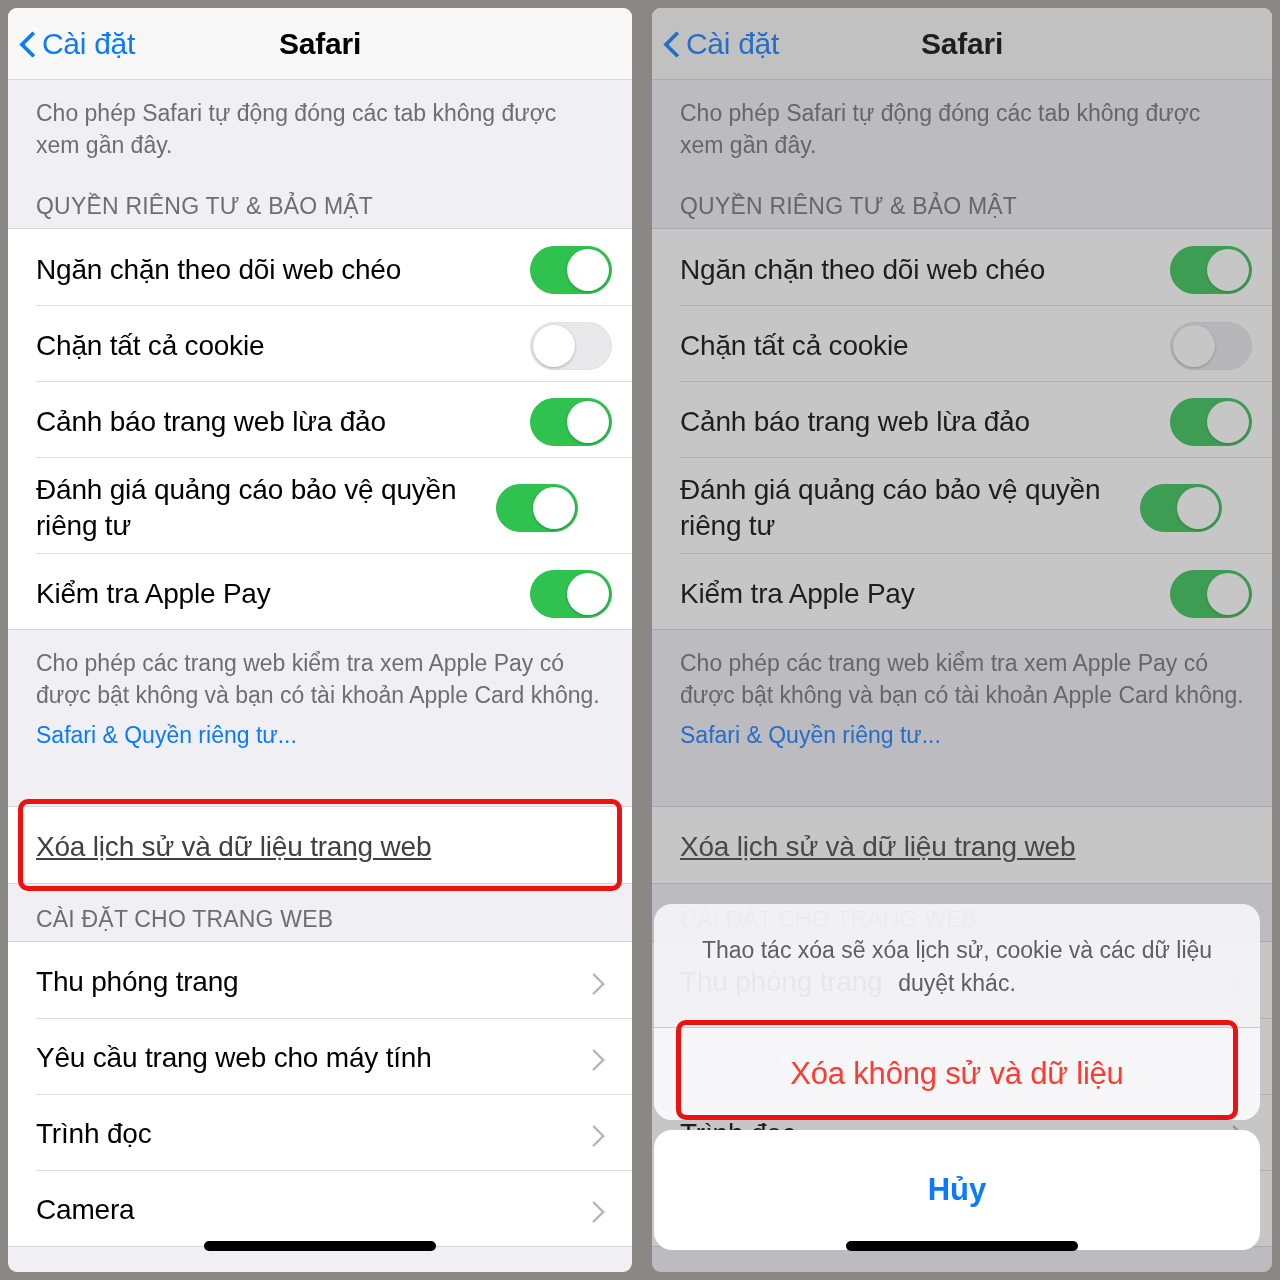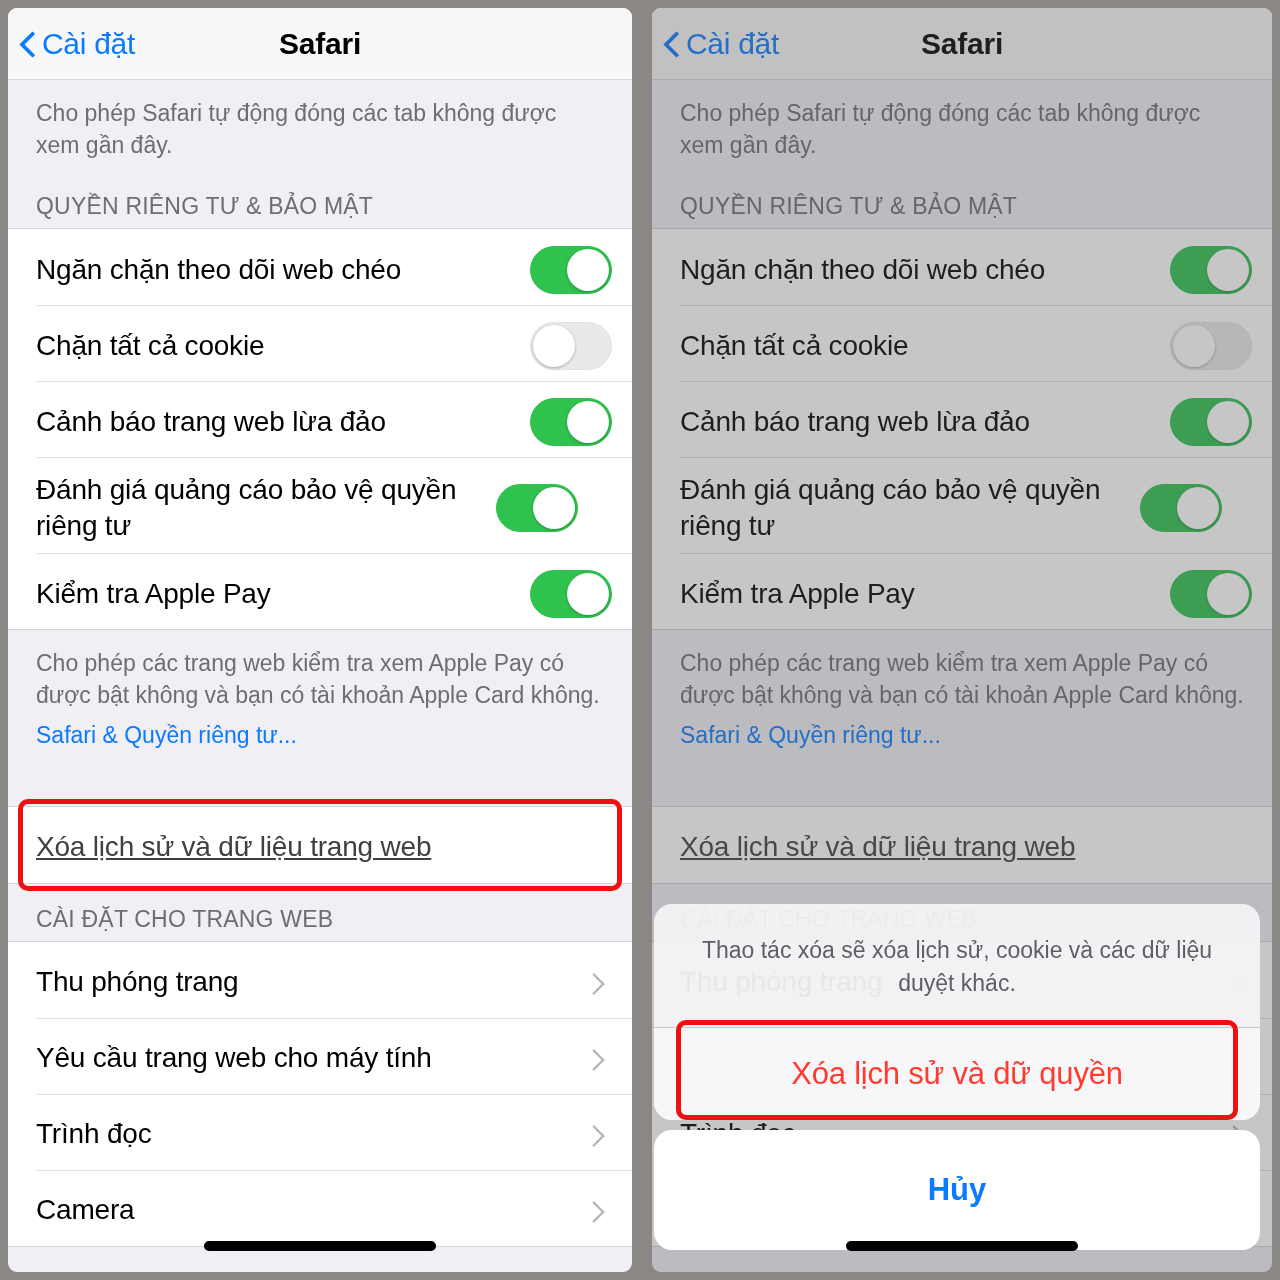--- a/index.html
+++ b/index.html
@@ -449,21 +449,21 @@
       </div>
 
       <div class="dim"></div>
 
       <div class="sheet-layer">
         <div class="sheet-holder">
           <div class="sheet">
             <div class="sheet-msg">
               <p>Thao tác xóa sẽ xóa lịch sử, cookie và các dữ liệu duyệt khác.</p>
             </div>
-            <div class="sheet-action">Xóa lịch sử và dữ quyền</div>
+            <div class="sheet-action">Xóa không sử và dữ liệu</div>
           </div>
           <div id="hl-right"></div>
         </div>
         <div class="sheet-cancel">Hủy</div>
       </div>
 
       <div class="home-bar-area">
         <div class="home-bar"></div>
       </div>
     </div>

